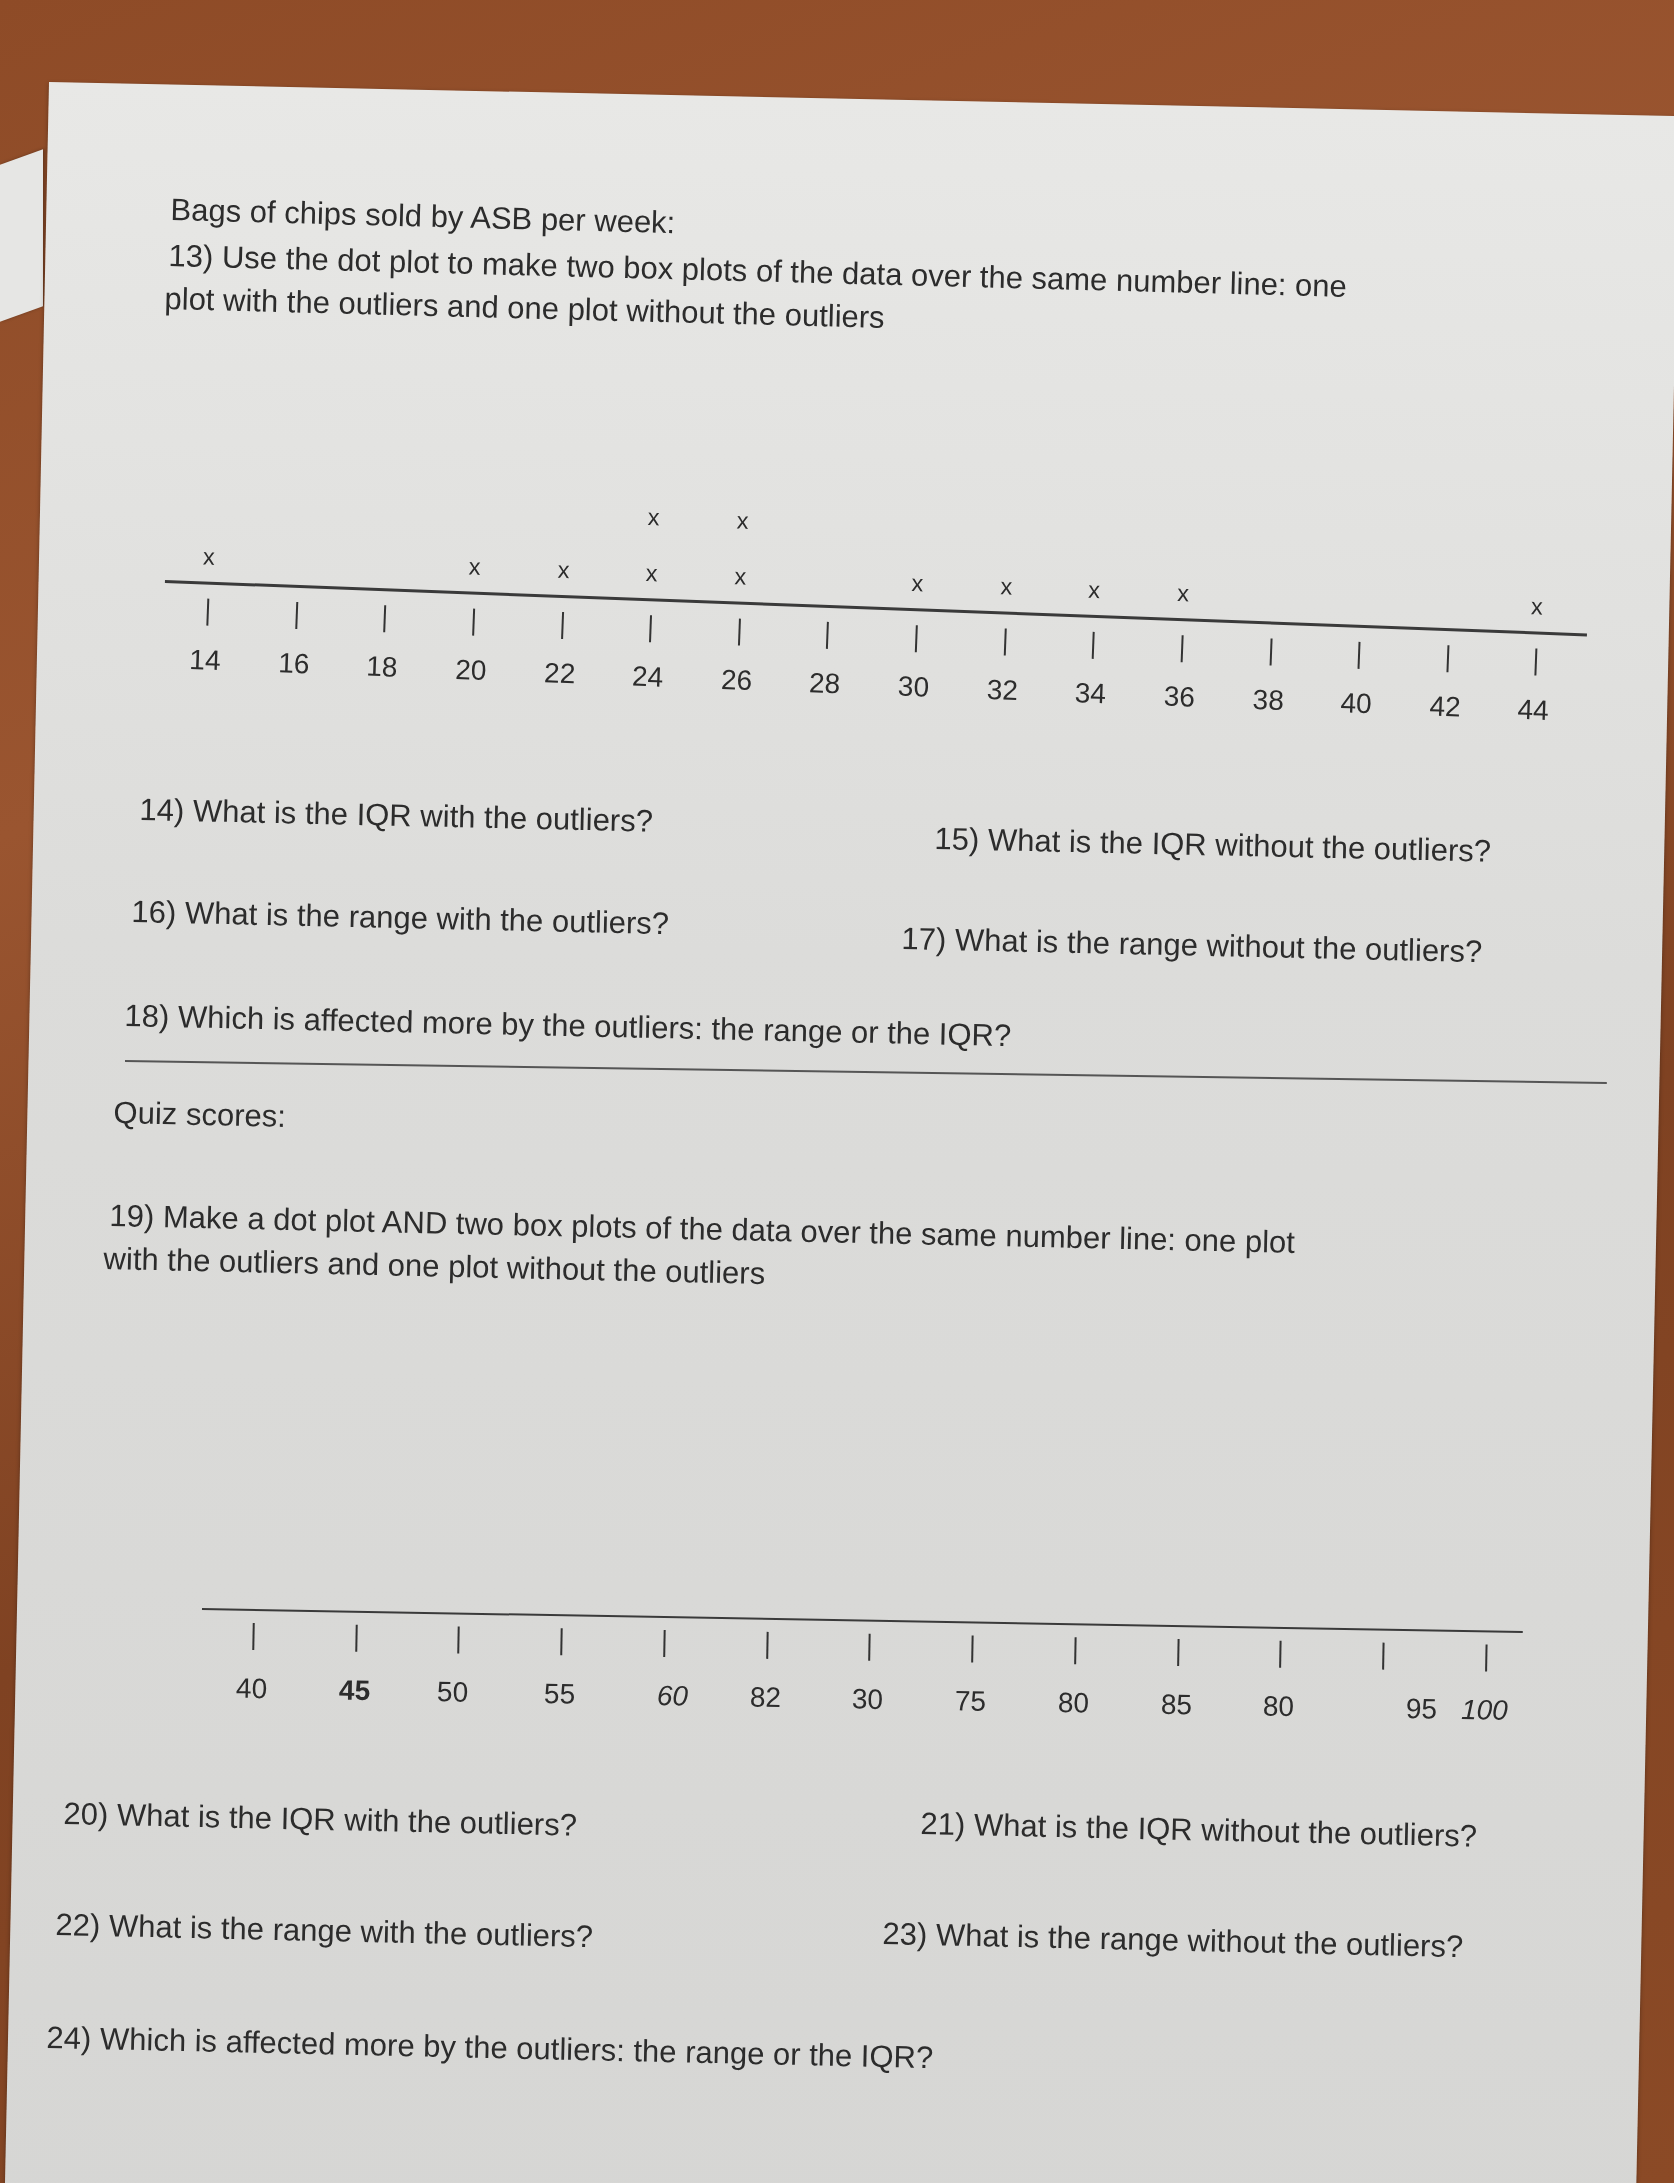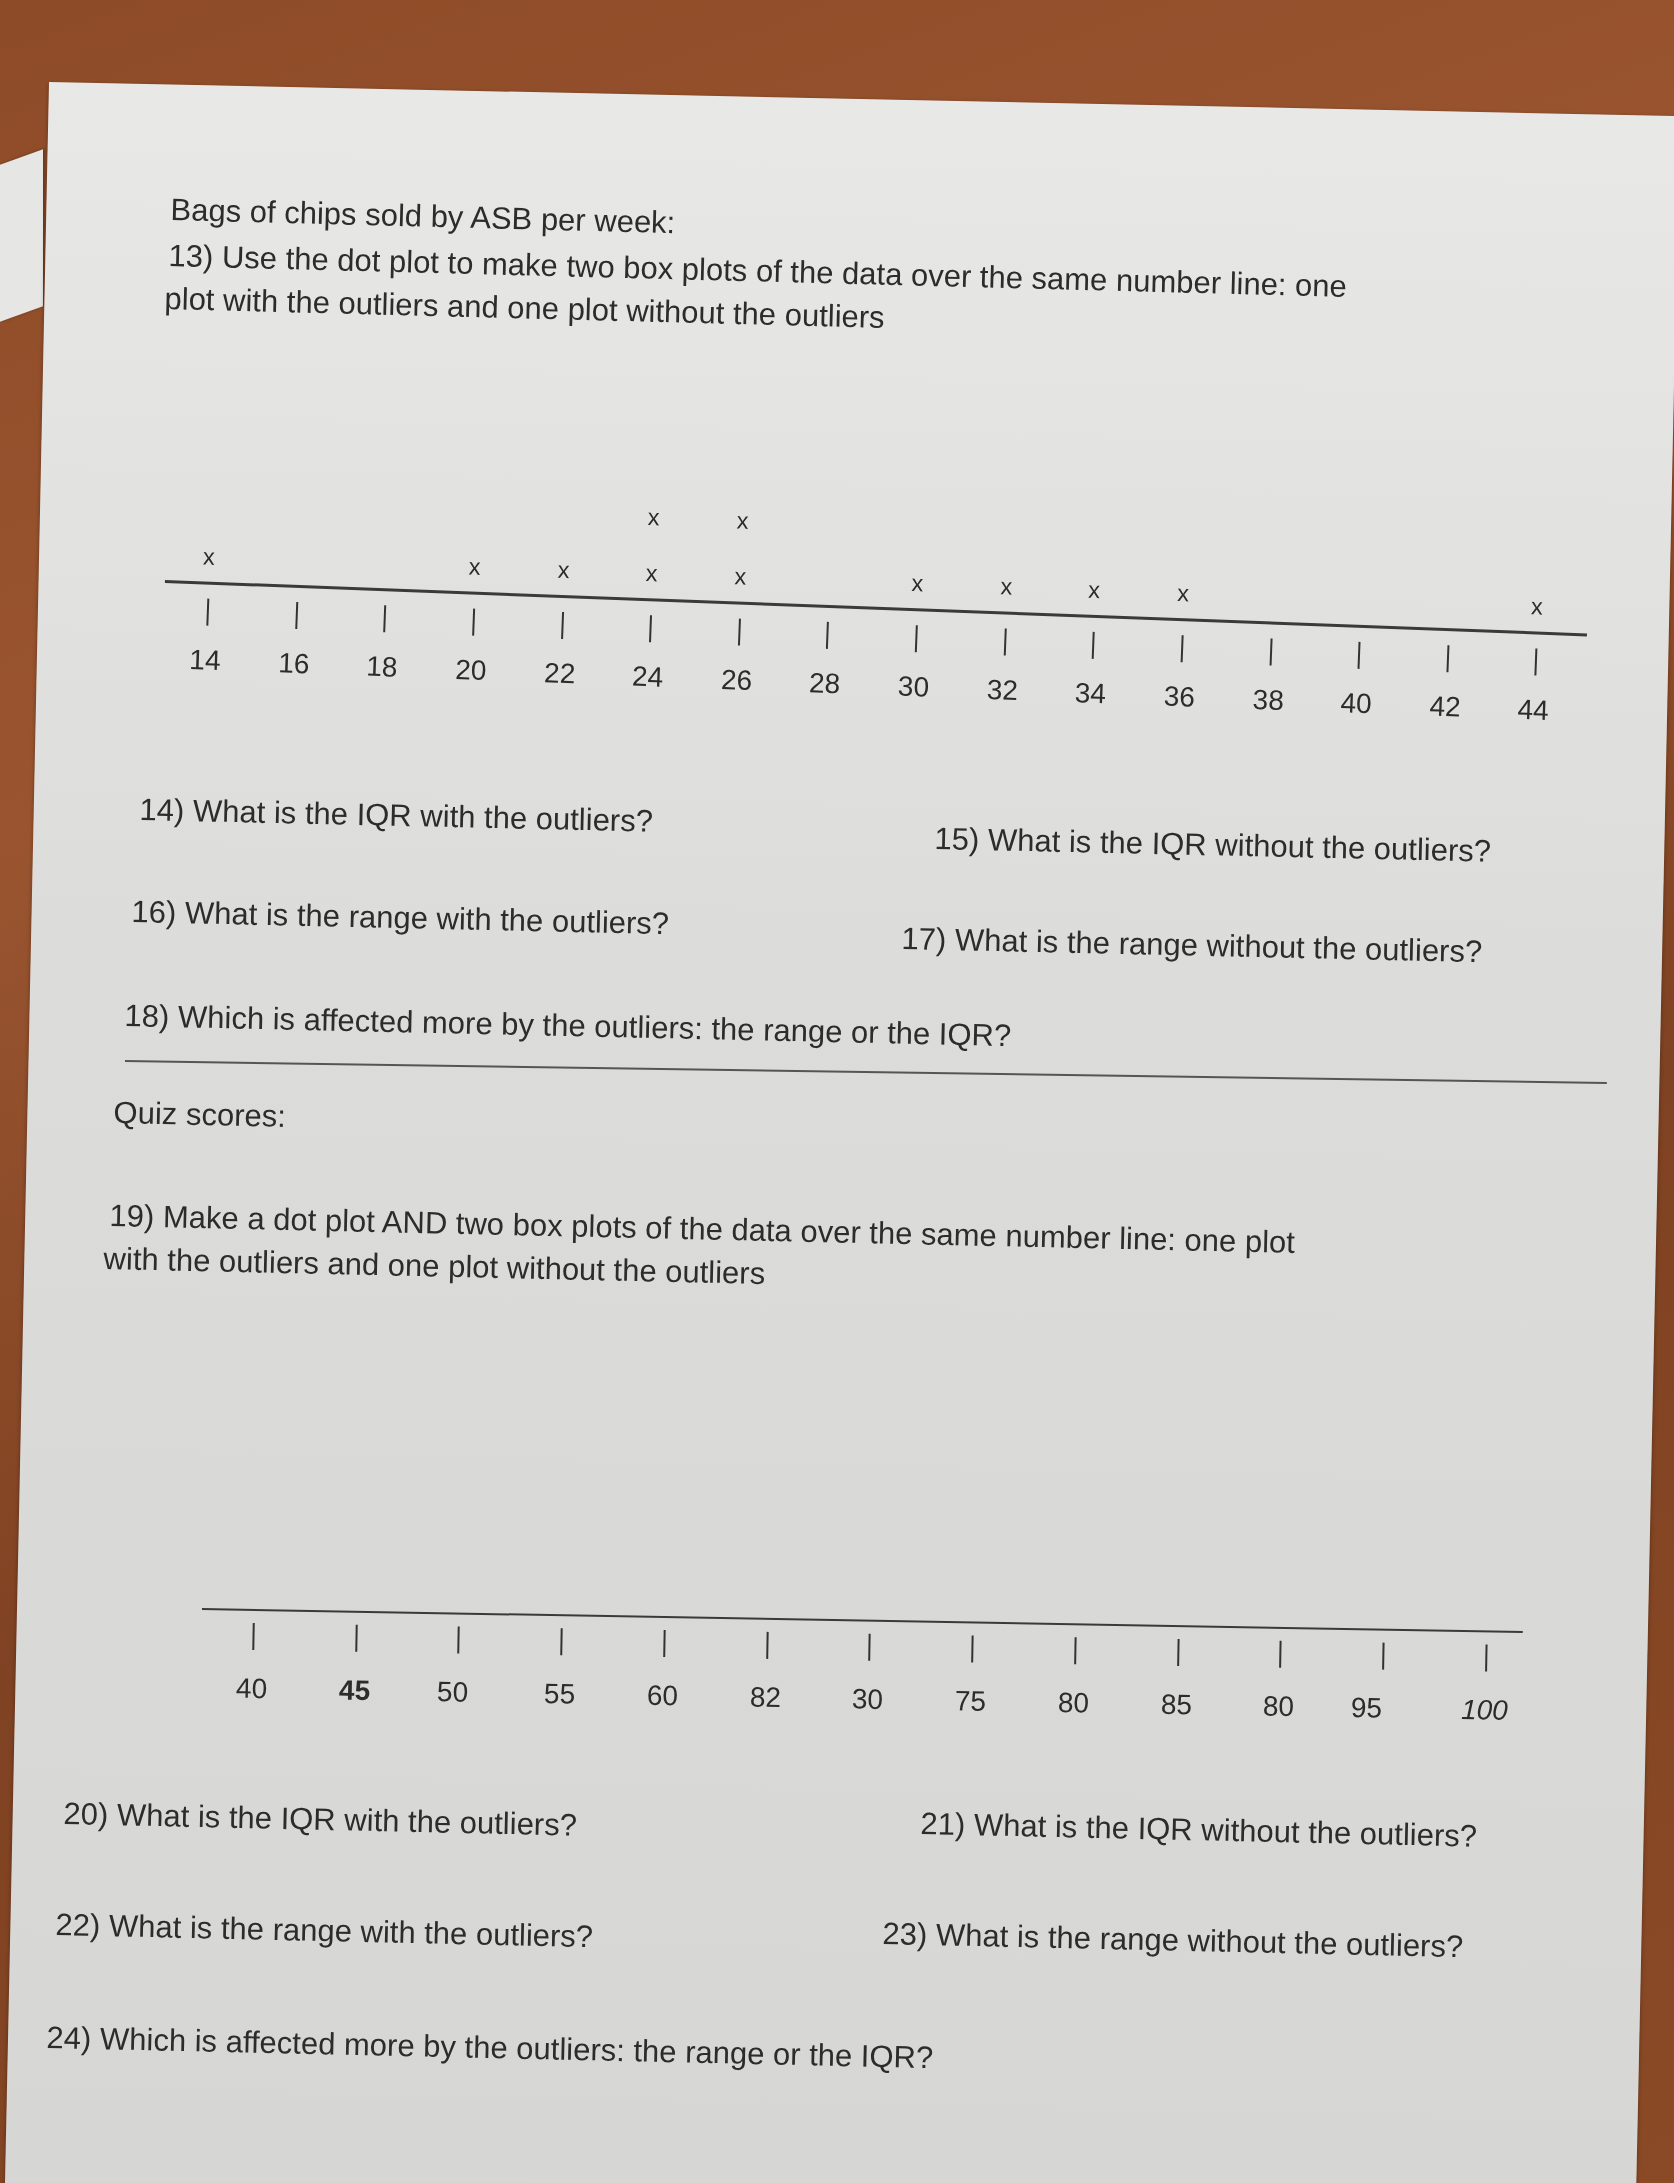--- a/index.html
+++ b/index.html
@@ -109,35 +109,35 @@
     <div class="axis" style="width:1321px;height:2.4px;"></div>
   <div class="tick" style="left: 51px; top: 14px;"></div>
       <div class="ticklabel" style="left: 51px; top: 64px;">40</div>
       <div class="tick" style="left: 154px; top: 14px;"></div>
       <div class="ticklabel" style="left: 154px; top: 64px; font-weight: bold;">45</div>
       <div class="tick" style="left: 256px; top: 14px;"></div>
       <div class="ticklabel" style="left: 252px; top: 64px;">50</div>
       <div class="tick" style="left: 359px; top: 14px;"></div>
       <div class="ticklabel" style="left: 359px; top: 64px;">55</div>
       <div class="tick" style="left: 462px; top: 14px;"></div>
-      <div class="ticklabel" style="left: 462px; top: 64px;">60</div>
+      <div class="ticklabel" style="left: 472px; top: 64px; font-style: italic;">60</div>
       <div class="tick" style="left: 565px; top: 14px;"></div>
       <div class="ticklabel" style="left: 565px; top: 64px;">82</div>
       <div class="tick" style="left: 667px; top: 14px;"></div>
       <div class="ticklabel" style="left: 667px; top: 64px;">30</div>
       <div class="tick" style="left: 770px; top: 14px;"></div>
       <div class="ticklabel" style="left: 770px; top: 64px;">75</div>
       <div class="tick" style="left: 873px; top: 14px;"></div>
       <div class="ticklabel" style="left: 873px; top: 64px;">80</div>
       <div class="tick" style="left: 976px; top: 14px;"></div>
       <div class="ticklabel" style="left: 976px; top: 64px;">85</div>
       <div class="tick" style="left: 1078px; top: 14px;"></div>
       <div class="ticklabel" style="left: 1078px; top: 64px;">80</div>
       <div class="tick" style="left: 1181px; top: 14px;"></div>
-      <div class="ticklabel" style="left: 1166px; top: 64px; text-align: right;">95</div>
+      <div class="ticklabel" style="left: 1221px; top: 64px; text-align: right;">95</div>
       <div class="tick" style="left: 1284px; top: 14px;"></div>
       <div class="ticklabel" style="left: 1284px; top: 64px; font-style: italic;">100</div>
     </div>
 
   <div class="txt q" style="left:64px;top:1796px;">20) What is the IQR with the outliers?</div>
   <div class="txt q" style="left:921px;top:1806px;">21) What is the IQR without the outliers?</div>
   <div class="txt q" style="left:56px;top:1907px;">22) What is the range with the outliers?</div>
   <div class="txt q" style="left:883px;top:1916px;">23) What is the range without the outliers?</div>
   <div class="txt q" style="left:47px;top:2020px;">24) Which is affected more by the outliers: the range or the IQR?</div>
 </div>

